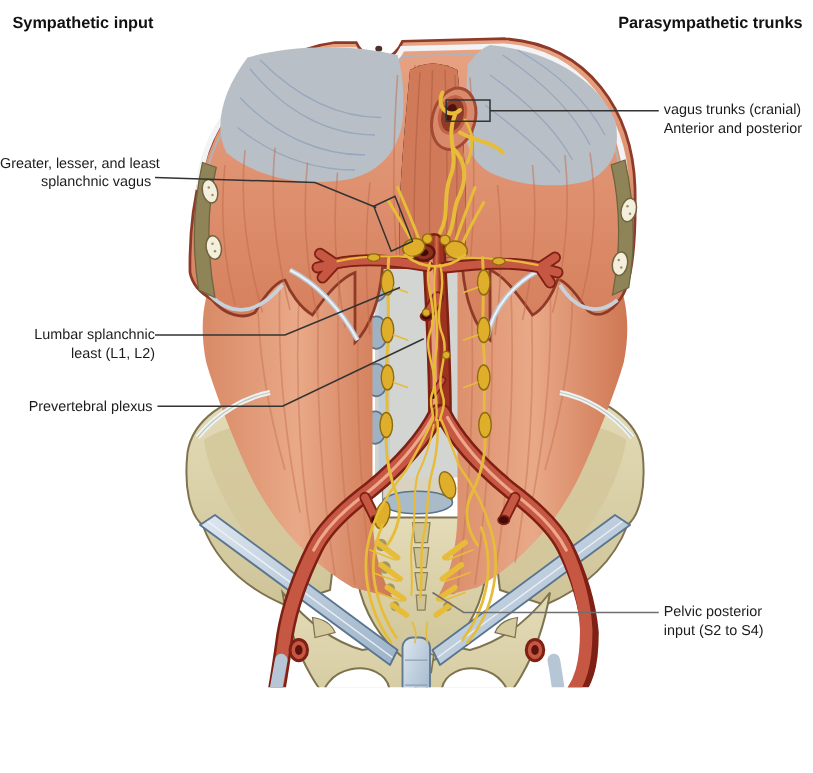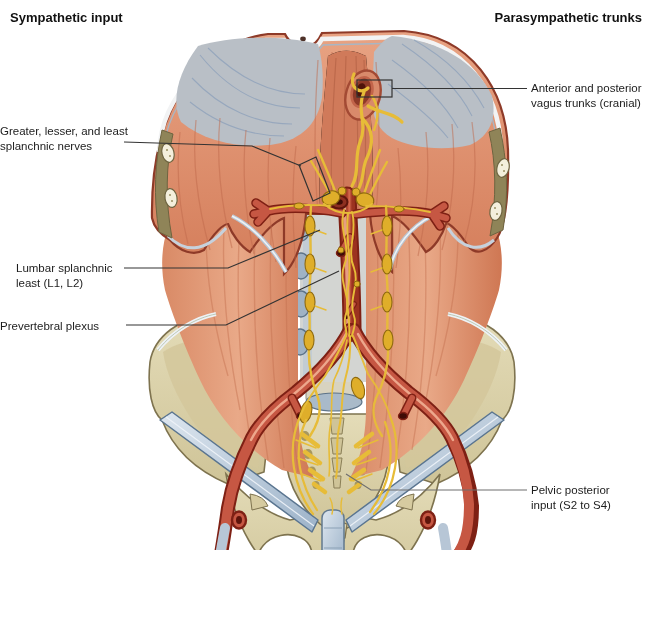--- a/index.html
+++ b/index.html
@@ -2,21 +2,21 @@
 <html><head>
 <meta charset="utf-8">
 <style>
   html,body{margin:0;padding:0;background:#ffffff;}
   #stage{
     position:relative;width:650px;height:550px;background:#ffffff;overflow:hidden;
     font-family:"Liberation Sans",sans-serif;
   }
   #art{position:absolute;left:0;top:0;}
   .lbl{position:absolute;font-size:11.5px;line-height:15px;color:#1c1c1c;white-space:nowrap;}
-  .lbl.r{text-align:left;}
+  .lbl.r{text-align:right;}
   .hdr{position:absolute;top:10px;font-size:13px;font-weight:bold;color:#111;}
   .hdr.left{left:10px;}
   .hdr.right{right:8px;}
 </style>
 </head>
 <body>
 
 <div id="stage">
 
 <svg id="art" width="650" height="618" viewBox="0 0 650 618">
@@ -416,30 +416,30 @@
     <g stroke="#6f6f6f">
       <path d="M527,490 L371,490 L346,474"></path>
     </g>
   </g>
 </svg>
 
 <div class="hdr left">Sympathetic input</div>
 <div class="hdr right">Parasympathetic trunks</div>
 
 <div class="lbl" style="left:531px;top:81px;">
+  <div>vagus trunks (cranial)</div>
   <div>Anterior and posterior</div>
-  <div>vagus trunks (cranial)</div>
 </div>
 
 <div class="lbl r" style="left:0;top:124px;width:121px;">
   <div>Greater, lesser, and least</div>
-  <div>splanchnic nerves</div>
-</div>
-
-<div class="lbl r" style="left:16px;top:261px;width:120px;">
+  <div>splanchnic vagus</div>
+</div>
+
+<div class="lbl r" style="left:4px;top:261px;width:120px;">
   <div>Lumbar splanchnic</div>
   <div>least (L1, L2)</div>
 </div>
 
 <div class="lbl r" style="left:0;top:319px;width:122px;">
   <div>Prevertebral plexus</div>
 </div>
 
 <div class="lbl" style="left:531px;top:483px;">
   <div>Pelvic posterior</div>

